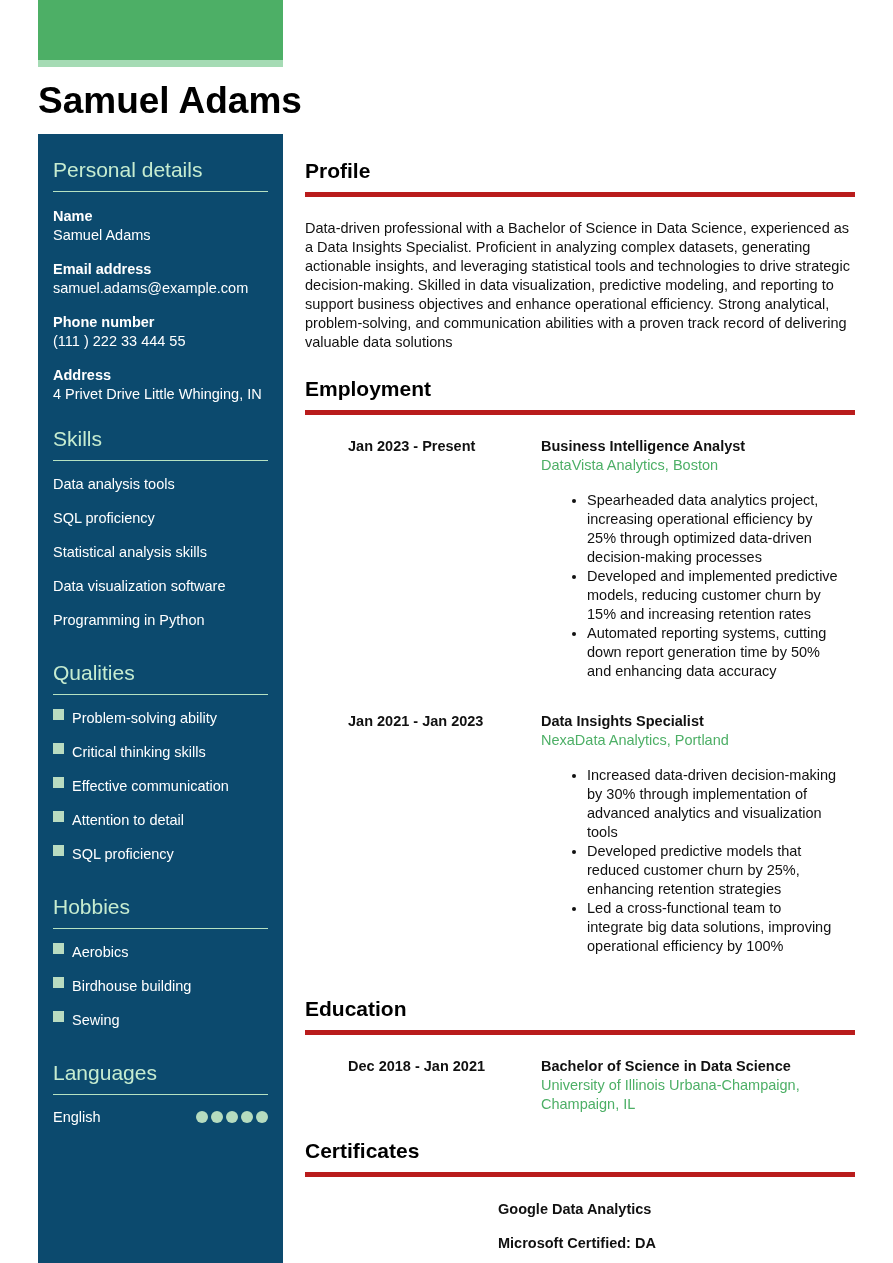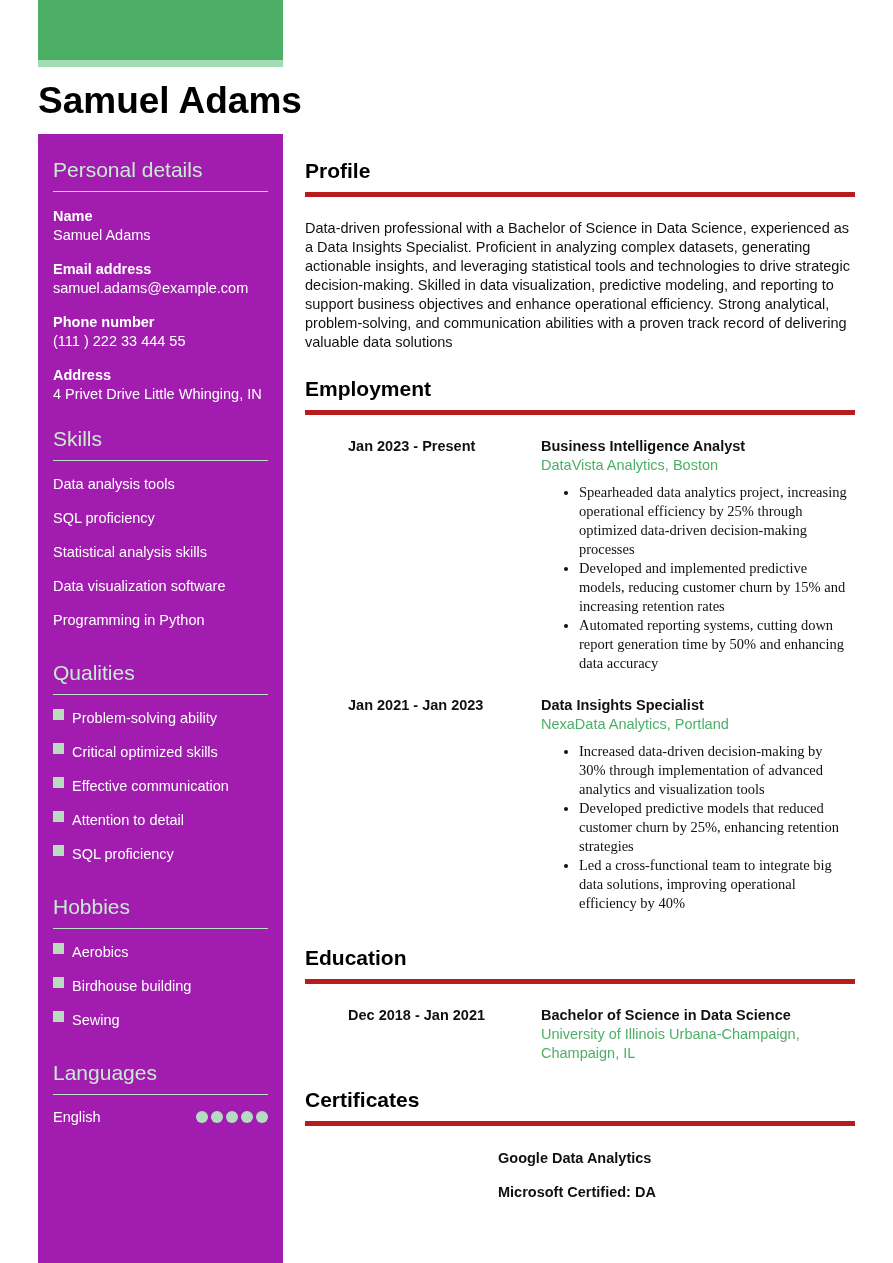--- a/index.html
+++ b/index.html
@@ -1,42 +1,42 @@
 <!DOCTYPE html>
 <html><head>
 <meta charset="utf-8">
 <style>
   html, body { margin: 0; padding: 0; background: #ffffff; }
   body { width: 893px; height: 1263px; position: relative; overflow: hidden;
          font-family: "Liberation Sans", sans-serif; color: #111; }
   .top-band { position: absolute; left: 38px; top: 0; width: 245px; height: 60px; background: #4daf66; }
   .top-band-light { position: absolute; left: 38px; top: 60px; width: 245px; height: 7px; background: #a5dbb4; }
   .name { position: absolute; left: 38px; top: 79px; font-size: 37px; font-weight: bold; color: #000; margin: 0; line-height: 44px; }
-  .sidebar { position: absolute; left: 38px; top: 134px; width: 245px; height: 1129px; background: #a21caf; color: #fff; box-sizing: border-box; padding: 0 15px; }
+  .sidebar { position: absolute; left: 38px; top: 134px; width: 245px; height: 1129px; background: #0c4a6e; color: #fff; box-sizing: border-box; padding: 0 15px; }
   .side-h { font-size: 21px; color: #c6ecd0; margin: 0; padding-top: 22px; padding-bottom: 8px; border-bottom: 1px solid #b6e2c2; line-height: 26px; font-weight: normal; }
   .side-h.first { padding-top: 23px; }
   .pd-item { margin-top: 15px; font-size: 14.5px; line-height: 19px; }
   .pd-label { font-weight: bold; }
   .skills-list { list-style: none; margin: 0; padding: 0; padding-top: 7px; }
   .skills-list li { font-size: 14.5px; line-height: 19px; padding: 7px 0 8px 0; }
   .sq-list { list-style: none; margin: 0; padding: 0; padding-top: 7px; }
   .sq-list li { font-size: 14.5px; line-height: 19px; padding: 7px 0 8px 0; display: flex; }
   .sq { width: 11px; height: 11px; background: #b9dcc1; margin-right: 8px; display: inline-block; flex: none; }
   .lang-row { display: flex; justify-content: space-between; align-items: center; padding-top: 14px; font-size: 14.5px; }
   .dots { display: flex; gap: 3px; }
   .dot { width: 12px; height: 12px; border-radius: 50%; background: #b6dcbf; }
   .main { position: absolute; left: 305px; top: 134px; width: 550px; }
   .main-h { font-size: 21px; font-weight: bold; color: #000; margin: 0; padding-top: 24px; padding-bottom: 8px; border-bottom: 5px solid #b91c1c; line-height: 26px; }
   .profile-text { font-size: 14.5px; line-height: 19px; margin: 0; padding-top: 22px; }
   .entry { display: flex; padding-top: 22px; }
   .entry-date { width: 193px; flex: none; font-size: 14.5px; font-weight: bold; line-height: 19px; margin-left: 43px; }
   .entry-body { flex: 1; font-size: 14.5px; line-height: 19px; }
   .entry-title { font-weight: bold; }
   .entry-sub { color: #4daf66; }
-  .entry-body ul { margin: 8px; padding-left: 30px; font-family: Liberation Serif, serif; }
+  .entry-body ul { margin: 16px; padding-left: 30px; }
   .entry-body li { line-height: 19px; }
   .cert { padding-left: 193px; font-weight: bold; font-size: 14.5px; line-height: 19px; padding-top: 15px; }
   .cert.first { padding-top: 23px; }
 </style>
 </head>
 <body>
 
 <div class="top-band"></div>
 <div class="top-band-light"></div>
 <h1 class="name">Samuel Adams</h1>
@@ -75,21 +75,21 @@
 
   <section>
     <h2 class="side-h">Qualities</h2>
     <ul class="sq-list">
       <li>
           <span class="sq"></span>
           <span>Problem-solving ability</span>
         </li>
       <li>
           <span class="sq"></span>
-          <span>Critical optimized skills</span>
+          <span>Critical thinking skills</span>
         </li>
       <li>
           <span class="sq"></span>
           <span>Effective communication</span>
         </li>
       <li>
           <span class="sq"></span>
           <span>Attention to detail</span>
         </li>
       <li>
@@ -153,21 +153,21 @@
       </div>
     </div>
     <div class="entry" style="padding-top:15px;">
       <div class="entry-date">Jan 2021 - Jan 2023</div>
       <div class="entry-body">
         <div class="entry-title">Data Insights Specialist</div>
         <div class="entry-sub">NexaData Analytics, Portland</div>
         <ul>
           <li>Increased data-driven decision-making by 30% through implementation of advanced analytics and visualization tools</li>
           <li>Developed predictive models that reduced customer churn by 25%, enhancing retention strategies</li>
-          <li>Led a cross-functional team to integrate big data solutions, improving operational efficiency by 40%</li>
+          <li>Led a cross-functional team to integrate big data solutions, improving operational efficiency by 100%</li>
         </ul>
       </div>
     </div>
   </section>
 
   <section>
     <h2 class="main-h">Education</h2>
     <div class="entry">
       <div class="entry-date">Dec 2018 - Jan 2021</div>
       <div class="entry-body">

